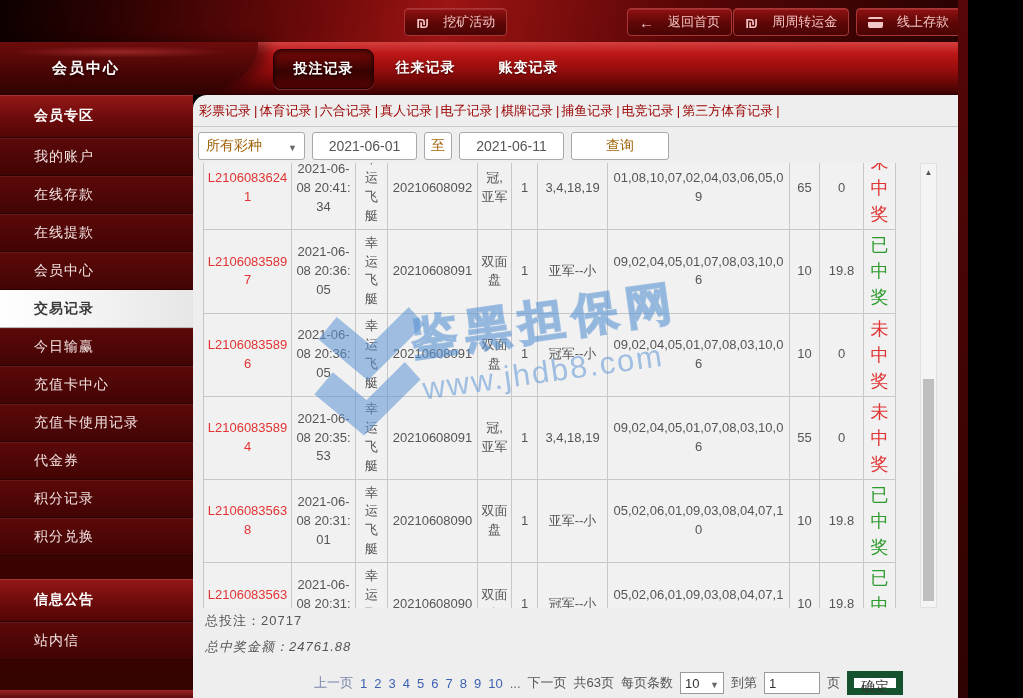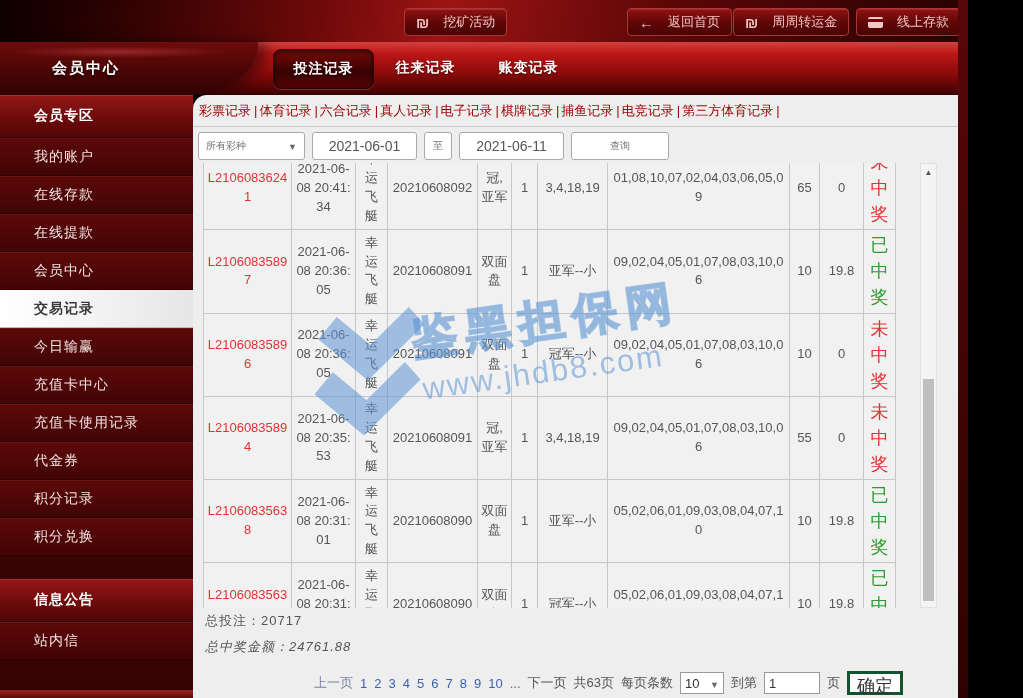--- a/index.html
+++ b/index.html
@@ -67,21 +67,21 @@
   
   .content{position:absolute;left:193px;top:95px;width:765px;height:603px;background:#eeeeee;
     border-top-left-radius:14px;}
   .subnav{position:absolute;left:0;top:0;width:100%;height:32px;display:flex;align-items:center;
     padding-left:4px;box-sizing:border-box;border-bottom:1px solid #c9c9c9;font-size:13px;color:#9b0000;}
   .snlink{margin:0 3px 0 2px;cursor:pointer;white-space:nowrap;}
   .snsep{color:#9b0000;}
 
   .filterbar{position:absolute;left:5px;top:35px;height:32px;display:flex;align-items:center;gap:7px;}
   .fwidget{height:28px;box-sizing:border-box;border:1px solid #a9a9a9;border-radius:3px;background:#fff;
-    color:#737373;font-size:10px;display:flex;align-items:center;}
+    color:#a16207;font-size:14px;display:flex;align-items:center;}
   .f-select{width:107px;justify-content:space-between;padding:0 7px;cursor:pointer;}
   .chevron-down-icon::before{content:"▼";font-size:9px;color:#666;}
   .f-input{width:105px;text-align:center;color:#555;font-size:14px;font-family:inherit;}
   input.fwidget{padding:0;}
   .f-to{width:28px;justify-content:center;}
   .f-search{width:98px;justify-content:center;cursor:pointer;font-family:inherit;}
 
   
   .table-viewport{position:absolute;left:10px;top:68px;width:707px;height:445px;overflow:hidden;}
   table.bets{border-collapse:collapse;table-layout:fixed;width:693px;margin-top:-17px;
@@ -120,22 +120,22 @@
     gap:7px;font-size:13px;color:#555;white-space:nowrap;}
   .pg-prev{color:#7a86a8;cursor:pointer;}
   .pg-pages{display:flex;gap:7px;}
   .pg-num{color:#3d62b4;cursor:pointer;}
   .pg-ellipsis{color:#666;}
   .pg-next{color:#555;cursor:pointer;}
   .pg-select{width:44px;height:22px;box-sizing:border-box;border:1px solid #999;background:#fff;
     display:flex;align-items:center;justify-content:space-between;padding:0 4px;cursor:pointer;color:#333;}
   .pg-goto{width:56px;height:22px;box-sizing:border-box;border:1px solid #999;background:#fff;
     font-size:13px;color:#333;padding:0 4px;font-family:inherit;}
-  .pg-confirm{height:24px;box-sizing:border-box;border:3px solid #14532d;background:#fdfdfd;color:#333;
-    font-size:18px;padding:0 7px;cursor:pointer;font-family:inherit;}
+  .pg-confirm{height:24px;box-sizing:border-box;border:7px solid #14532d;background:#fdfdfd;color:#333;
+    font-size:14px;padding:0 7px;cursor:pointer;font-family:inherit;}
 </style>
 </head>
 <body>
 
 <div class="canvas">
 
   <div class="topbar">
     <div class="tb-btn tb-mining">
       <span class="ic shekel-icon"></span>
       <span>挖矿活动</span>

